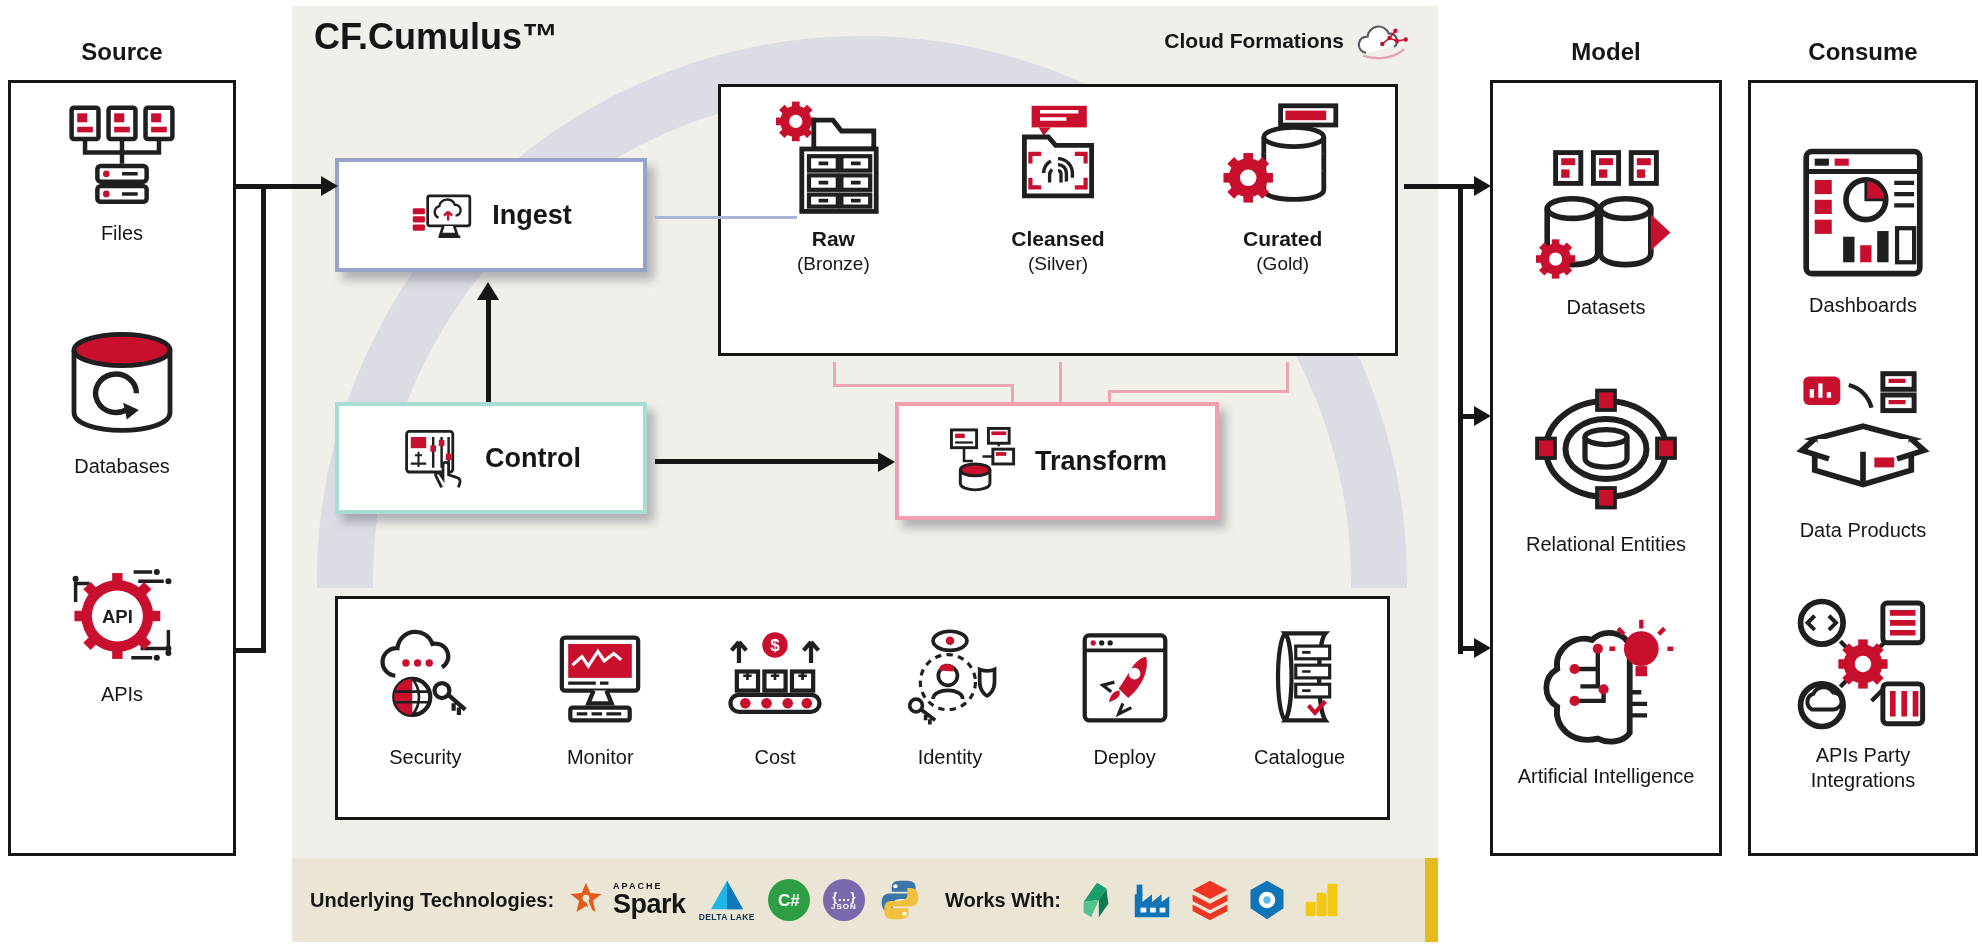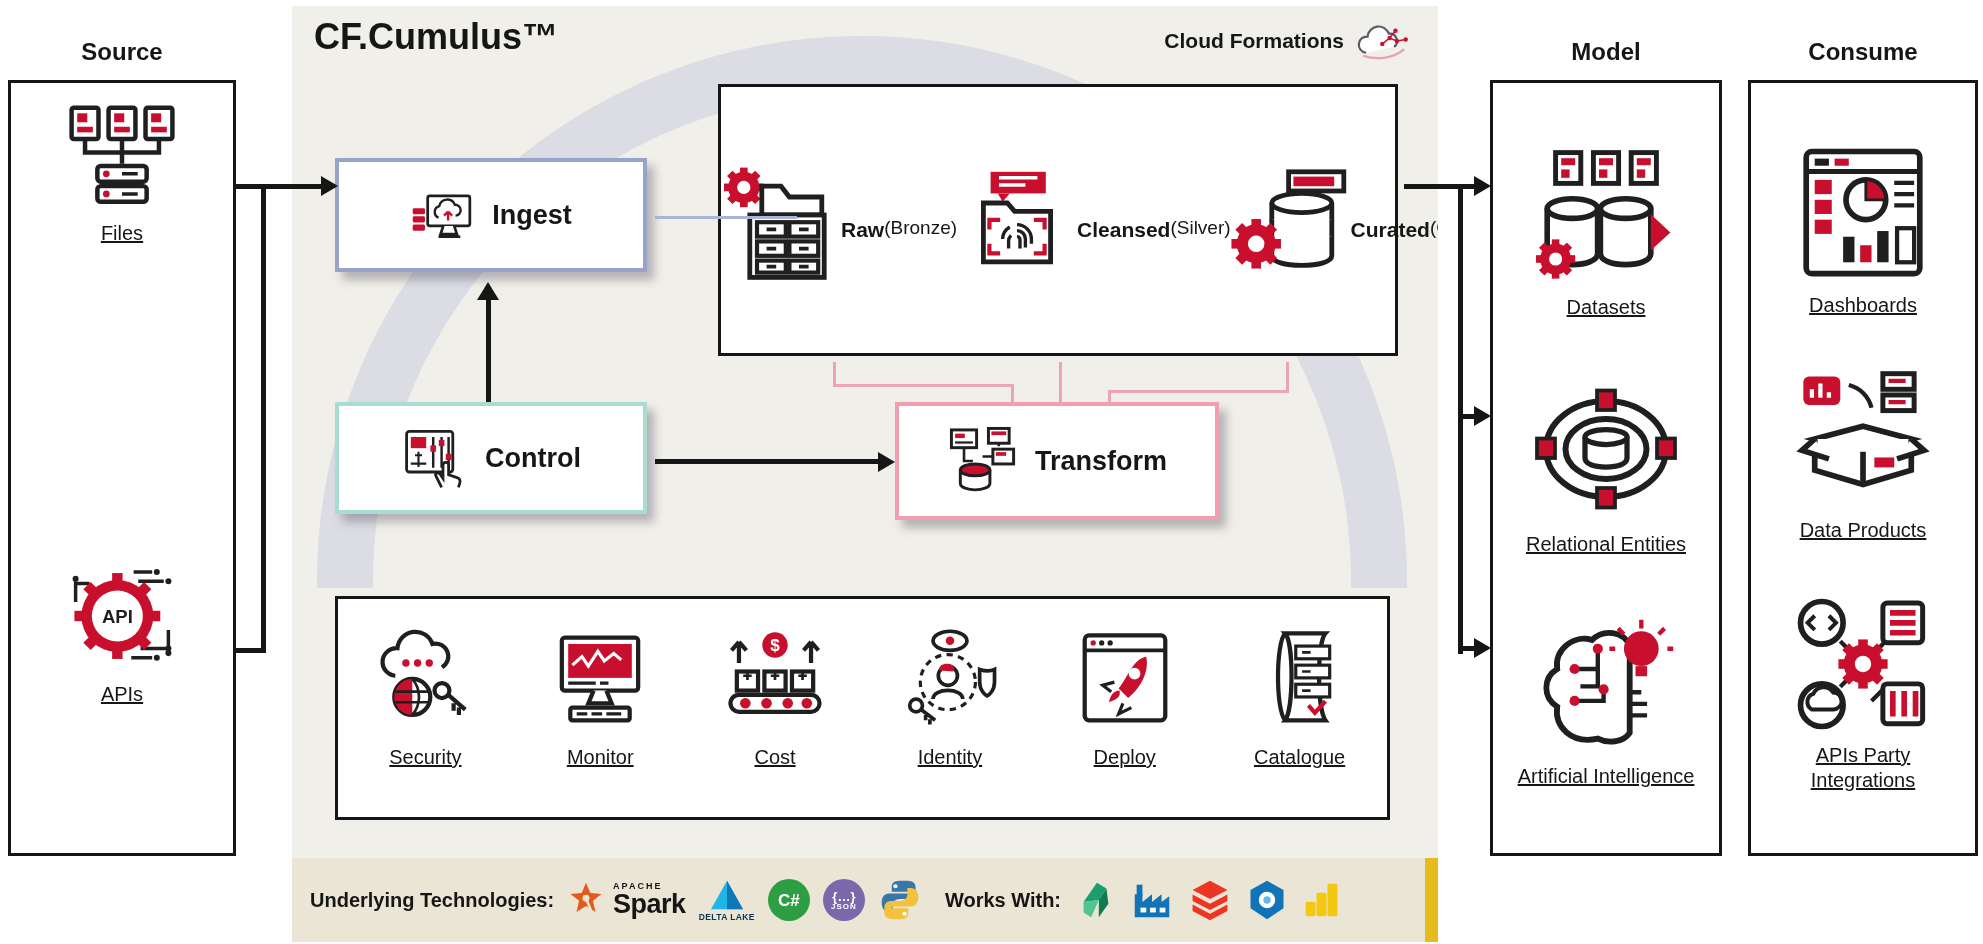--- a/index.html
+++ b/index.html
@@ -8,33 +8,33 @@
     width:1983px; height:944px; position:relative;
     background:#ffffff; color:#161616;
     font-family:"Liberation Sans", sans-serif;
     overflow:hidden;
   }
   .panel-title { position:absolute; text-align:center; font-weight:700; font-size:24px; }
   .outline-box { position:absolute; border:3px solid #161616; background:#fff; }
   .src-box { left:8px; top:80px; width:228px; height:776px; display:flex; flex-direction:column;
              align-items:center; justify-content:space-between; padding:18px 6px 146px; }
   .stack-item { display:flex; flex-direction:column; align-items:center; gap:8px; }
-  .item-label { font-size:20px; text-align:center; line-height:1.25;text-decoration:underline; }
+  .item-label { font-size:20px; text-align:center; line-height:1.25; }
 
   .main { position:absolute; left:292px; top:6px; width:1146px; height:936px; background:#f1efe9; overflow:hidden; }
   .arc-clip { position:absolute; left:25px; top:30px; width:1090px; height:552px; overflow:hidden; z-index:1; }
   .arc { position:absolute; left:0; top:0; width:1090px; height:1090px; border:56px solid #dcdce4; border-radius:50%; }
   .cf-title { position:absolute; left:22px; top:10px; font-size:36px; font-weight:700; z-index:3; }
   .brand { position:absolute; right:22px; top:12px; display:flex; align-items:center; gap:6px; z-index:3; }
   .brand-name { font-size:21px; font-weight:700; }
   .sec-label { position:absolute; text-align:center; font-weight:700; font-size:22px; z-index:3; }
 
   .white-box { position:absolute; background:#fff; z-index:3; }
   .lk-box { left:426px; top:78px; width:680px; height:272px; border:3px solid #161616; display:flex; }
-  .stage { flex:1; display:flex; flex-direction:row; align-items:center; padding-top:14px; }
+  .stage { flex:1; display:flex; flex-direction:column; align-items:center; padding-top:14px; }
   .stage-name { font-size:21px; font-weight:700; margin-top:6px; }
   .stage-tier { font-size:19px; margin-top:2px; }
 
   .flow-box { position:absolute; background:#fff; z-index:3; display:flex; align-items:center; justify-content:center;
               gap:14px; font-size:27px; font-weight:700; box-shadow:7px 8px 9px rgba(80,80,95,.38); }
   .ingest    { left:43px;  top:152px; width:312px; height:114px; border:4px solid #97a3c9; }
   .control   { left:43px;  top:396px; width:312px; height:112px; border:4px solid #a9dcd2; }
   .transform { left:603px; top:396px; width:324px; height:118px; border:4px solid #ef9fb0; }
 
   .pf-box { left:43px; top:590px; width:1055px; height:224px; border:3px solid #161616; display:flex; }
@@ -114,20 +114,29 @@
           </g>
         <g fill="#fff" stroke="#1f1f1f" stroke-width="4">
             <rect x="28" y="58" width="44" height="14" rx="3"></rect>
             <rect x="28" y="76" width="44" height="14" rx="3"></rect>
           </g>
         <circle cx="36" cy="65" r="3" fill="#c8102e"></circle>
           <circle cx="36" cy="83" r="3" fill="#c8102e"></circle>
         <path d="M50 65 h14 M50 83 h14" stroke="#1f1f1f" stroke-width="3"></path>
       </svg>
       <div class="item-label">Files</div>
+    </div>
+    <div class="stack-item">
+      <svg class="ic" width="124" height="120" viewBox="0 0 100 100">
+        <path d="M10 20 v52 c0 9 18 15 40 15 s40 -6 40 -15 V20" fill="#fff" stroke="#1f1f1f" stroke-width="4"></path>
+        <ellipse cx="50" cy="20" rx="40" ry="13" fill="#c8102e" stroke="#1f1f1f" stroke-width="4"></ellipse>
+        <path d="M62 56 a17 16 0 1 0 -7 13" fill="none" stroke="#1f1f1f" stroke-width="4.5"></path>
+        <path d="M51 64 l3 14 10 -8 z" fill="#1f1f1f"></path>
+      </svg>
+      <div class="item-label">Databases</div>
     </div>
     <div class="stack-item">
       <svg class="ic" width="120" height="116" viewBox="0 0 100 100">
         <g fill="none" stroke="#1f1f1f" stroke-width="3">
           <path d="M60 12 h16 M64 20 h22 M58 86 h18 M66 78 h20 M10 38 v-16 h12 M90 62 v16 h-12"></path>
         </g>
         <g fill="#1f1f1f">
           <circle cx="80" cy="12" r="2.6"></circle>
             <circle cx="90" cy="20" r="2.6"></circle>
             <circle cx="80" cy="86" r="2.6"></circle>

